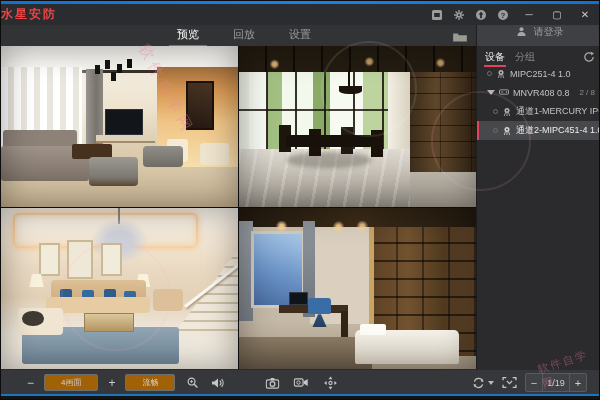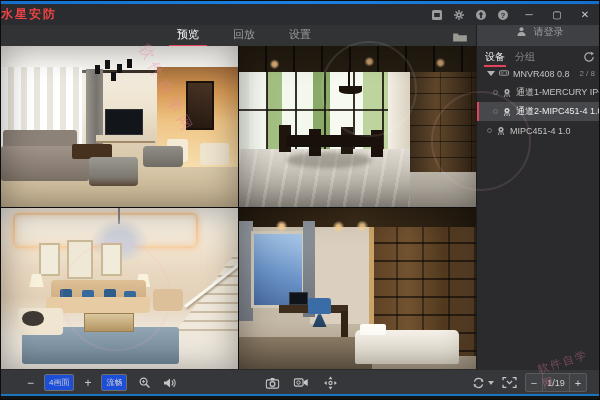--- a/index.html
+++ b/index.html
@@ -126,21 +126,21 @@
   .drow.selected .dlabel { color:#ededed; }
   .dcount { position:absolute; right:6px; font-size:8px; color:#8d8d8d; }
 
   
   .toolbar { position:absolute; left:0; top:368px; width:600px; height:25px; background:#36373a; border-top:1px solid #2a2a2a; }
   .tgroup { position:absolute; top:0; height:25px; display:flex; align-items:center; gap:10px; }
   .tg-left { left:26px; }
   .tg-center { left:50%; transform:translateX(-50%); gap:14px; }
   .tg-right { right:14px; gap:8px; }
   .tbtn { color:#cccccc; font-size:12px; cursor:pointer; line-height:1; }
-  .tbox { border:1px solid #6e6e6e; color:#d2d2d2; font-size:8px; padding:2px 4px; border-radius:2px; background:#1d4ed8; cursor:pointer; white-space:nowrap; }
+  .tbox { border:1px solid #6e6e6e; color:#d2d2d2; font-size:8px; padding:2px 16px; border-radius:2px; background:#a16207; cursor:pointer; white-space:nowrap; }
   .ticon { width:15px; height:13px; display:inline-flex; align-items:center; justify-content:center; cursor:pointer; }
   .loop-wrap { display:flex; align-items:center; gap:2px; cursor:pointer; }
   .caret-sm { width:0; height:0; border-left:3px solid transparent; border-right:3px solid transparent; border-top:4px solid #b8b8b8; }
   .page-group { display:flex; align-items:center; border:1px solid #5a5a5a; border-radius:2px; background:#414245; overflow:hidden; }
   .pg-btn { width:16px; height:17px; color:#cfcfcf; font-size:11px; display:flex; align-items:center; justify-content:center; cursor:pointer; }
   .pg-ind { min-width:28px; height:17px; color:#cfcfcf; font-size:9px; display:flex; align-items:center; justify-content:center; border-left:1px solid #5a5a5a; border-right:1px solid #5a5a5a; padding:0 3px; }
 
   .bottom-accent { position:absolute; left:0; top:393px; width:600px; height:2px; background:#1b77bd; }
   .bottom-edge { position:absolute; left:0; top:395px; width:600px; height:5px; background:#141414; }
 
@@ -306,20 +306,31 @@
       <span class="side-tab">分组</span>
       <span class="refresh-btn">
         <svg viewBox="0 0 12 12" width="12" height="12">
             <path d="M10.2 6 A4.2 4.2 0 1 1 8.6 2.7" fill="none" stroke="#a8a8a8" stroke-width="1.3"></path>
             <path d="M7.6 0.8 L11 2.2 L8.4 4.4 Z" fill="#a8a8a8"></path>
           </svg>
       </span>
     </div>
     <div class="dev-list">
 
+      <div class="drow">
+        <span class="dot"></span>
+        <span class="dicon">
+          <svg viewBox="0 0 10 10" width="10" height="10">
+              <circle cx="5" cy="3.4" r="2.5" fill="#b6b6b6"></circle>
+              <circle cx="5" cy="3.4" r="1" fill="#2b2b2d"></circle>
+              <path d="M3.4 5.6 L2.3 9 M5 5.9 V9 M6.6 5.6 L7.7 9" stroke="#b6b6b6" stroke-width="0.8" fill="none"></path>
+            </svg>
+        </span>
+        <span class="dlabel">MIPC251-4 1.0</span>
+      </div>
 
       <div class="drow">
         <span class="caret"></span>
         <span class="dicon">
           <svg viewBox="0 0 12 8" width="11" height="8">
               <rect x="0.6" y="1.4" width="10.8" height="5.2" rx="1" fill="none" stroke="#b6b6b6" stroke-width="1"></rect>
               <circle cx="9" cy="4" r="0.9" fill="#b6b6b6"></circle>
               <path d="M2.2 4 h3" stroke="#b6b6b6" stroke-width="0.9"></path>
             </svg>
         </span>
@@ -344,31 +355,20 @@
         <span class="dicon">
           <svg viewBox="0 0 10 10" width="10" height="10">
               <circle cx="5" cy="3.4" r="2.5" fill="#d8d8d8"></circle>
               <circle cx="5" cy="3.4" r="1" fill="#47484b"></circle>
               <path d="M3.4 5.6 L2.3 9 M5 5.9 V9 M6.6 5.6 L7.7 9" stroke="#d8d8d8" stroke-width="0.8" fill="none"></path>
             </svg>
         </span>
         <span class="dlabel">通道2-MIPC451-4 1.0</span>
       </div>
 
-      <div class="drow">
-        <span class="dot"></span>
-        <span class="dicon">
-          <svg viewBox="0 0 10 10" width="10" height="10">
-              <circle cx="5" cy="3.4" r="2.5" fill="#b6b6b6"></circle>
-              <circle cx="5" cy="3.4" r="1" fill="#2b2b2d"></circle>
-              <path d="M3.4 5.6 L2.3 9 M5 5.9 V9 M6.6 5.6 L7.7 9" stroke="#b6b6b6" stroke-width="0.8" fill="none"></path>
-            </svg>
-        </span>
-        <span class="dlabel">MIPC451-4 1.0</span>
-      </div>
 
     </div>
   </div>
 
   <div class="toolbar">
 
     <div class="tgroup tg-left">
       <span class="tbtn">−</span>
       <span class="tbox">4画面</span>
       <span class="tbtn">+</span>

